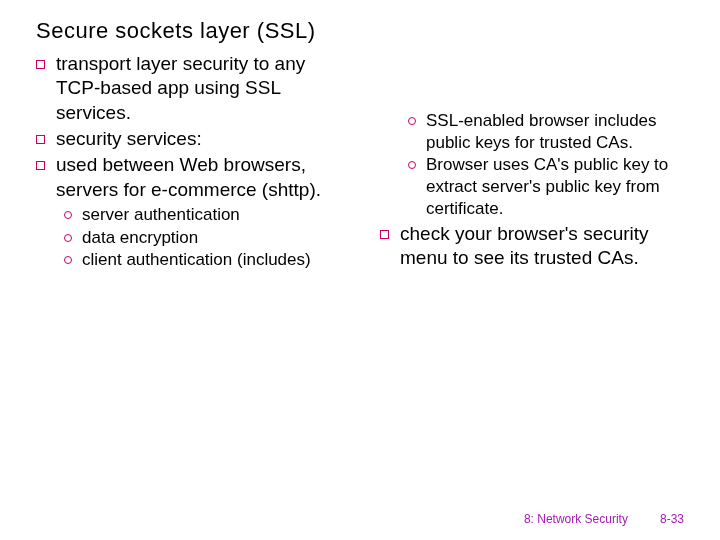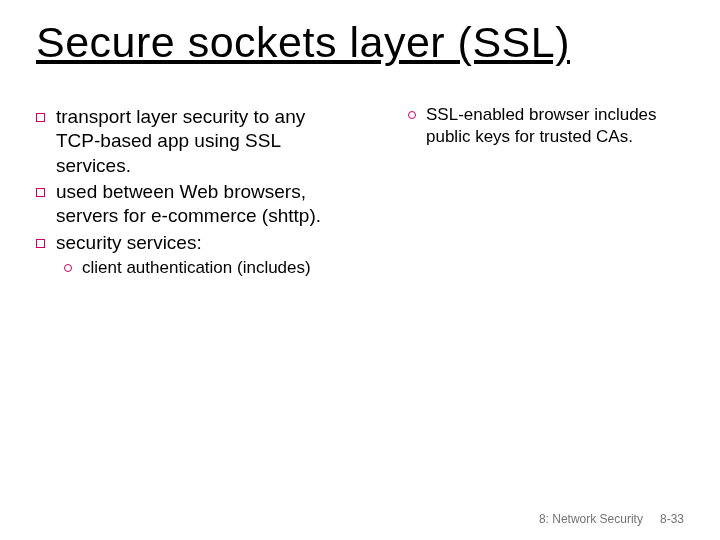--- a/index.html
+++ b/index.html
@@ -13,29 +13,29 @@
     overflow: hidden;
   }
   .slide {
     box-sizing: border-box;
     width: 720px;
     height: 540px;
     padding: 18px 36px 10px 36px;
     position: relative;
   }
   .title {
-    font-size: 43px;
-    text-decoration: underline;
-    margin: 0 0 36px 0;
+    font-size: 22px;
+    margin: 0 0 6px 0;
     font-weight: normal;
     letter-spacing: 0.5px;
   }
   .columns {
     display: flex;
     gap: 40px;
+    align-items: flex-end;
   }
   .col {
     flex: 1;
     font-size: 19px;
     line-height: 1.28;
   }
   .bullet-l1 {
     display: flex;
     margin: 2px 0 2px 0;
   }
@@ -76,58 +76,74 @@
     border-radius: 50%;
     box-sizing: border-box;
     margin-top: 2px;
   }
   .footer {
     position: absolute;
     right: 36px;
     bottom: 14px;
     font-size: 12px;
     font-family: Arial, sans-serif;
-    color: #737373;
+    color: #a21caf;
     display: flex;
-    gap: 17px;
+    gap: 32px;
     margin-left: 36px;
   }
 </style>
 </head>
 <body>
 
 <div class="slide">
 
   <h1 class="title">Secure sockets layer (SSL)</h1>
 
   <div class="columns">
 
     <div class="col">
       <div class="bullet-l1">
         <span class="mark"><span class="sq"></span></span>
         <span class="txt">transport layer security to any TCP-based app using SSL services.</span>
       </div>
       <div class="bullet-l1">
         <span class="mark"><span class="sq"></span></span>
-        <span class="txt">used between Web browsers, servers for e-commerce (shttp).</span>
+        <span class="txt">security services:</span>
       </div>
       <div class="bullet-l1">
         <span class="mark"><span class="sq"></span></span>
-        <span class="txt">security services:</span>
+        <span class="txt">used between Web browsers, servers for e-commerce (shttp).</span>
+      </div>
+      <div class="bullet-l2">
+        <span class="mark"><span class="circ"></span></span>
+        <span class="txt">server authentication</span>
+      </div>
+      <div class="bullet-l2">
+        <span class="mark"><span class="circ"></span></span>
+        <span class="txt">data encryption</span>
       </div>
       <div class="bullet-l2">
         <span class="mark"><span class="circ"></span></span>
         <span class="txt">client authentication (includes)</span>
       </div>
     </div>
 
     <div class="col">
       <div class="bullet-l2">
         <span class="mark"><span class="circ"></span></span>
         <span class="txt">SSL-enabled browser includes public keys for trusted CAs.</span>
+      </div>
+      <div class="bullet-l2">
+        <span class="mark"><span class="circ"></span></span>
+        <span class="txt">Browser uses CA's public key to extract server's public key from certificate.</span>
+      </div>
+      <div class="bullet-l1">
+        <span class="mark"><span class="sq"></span></span>
+        <span class="txt">check your browser's security menu to see its trusted CAs.</span>
       </div>
     </div>
 
   </div>
 
   <div class="footer">
     <span>8: Network Security</span>
     <span>8-33</span>
   </div>
 

